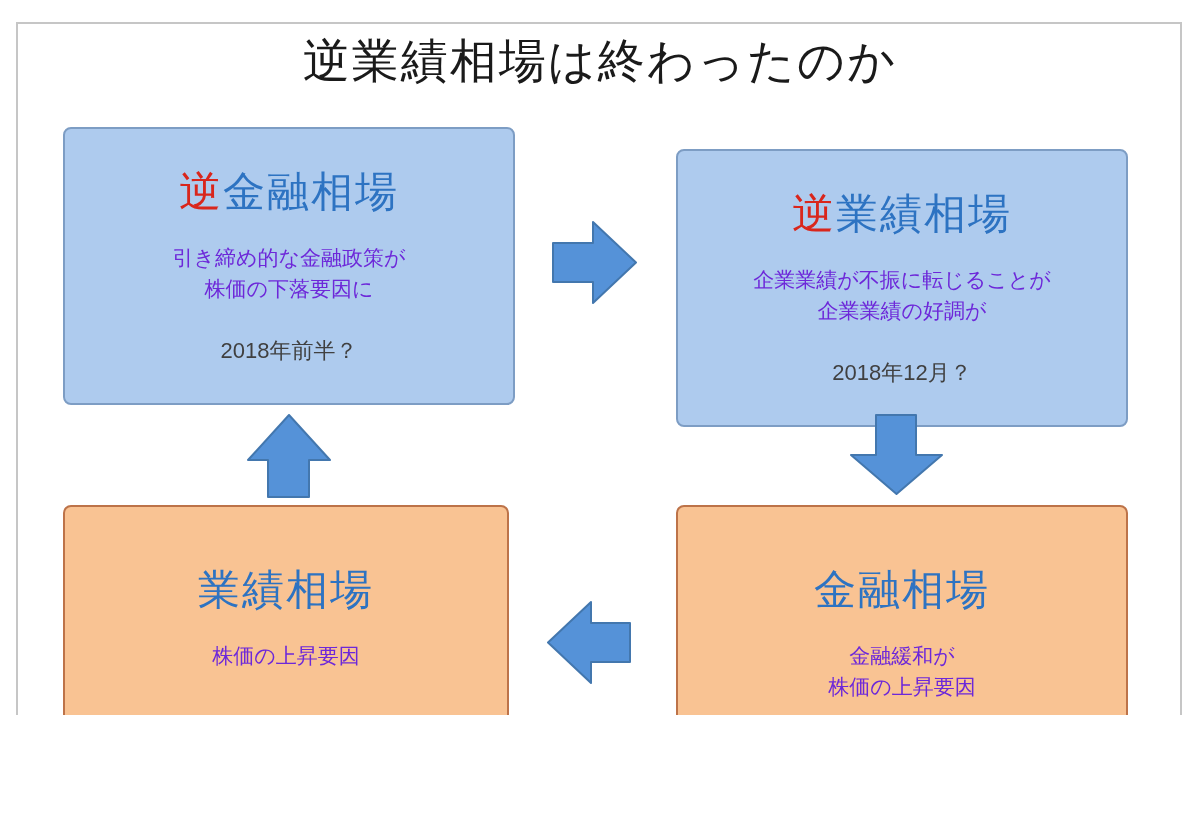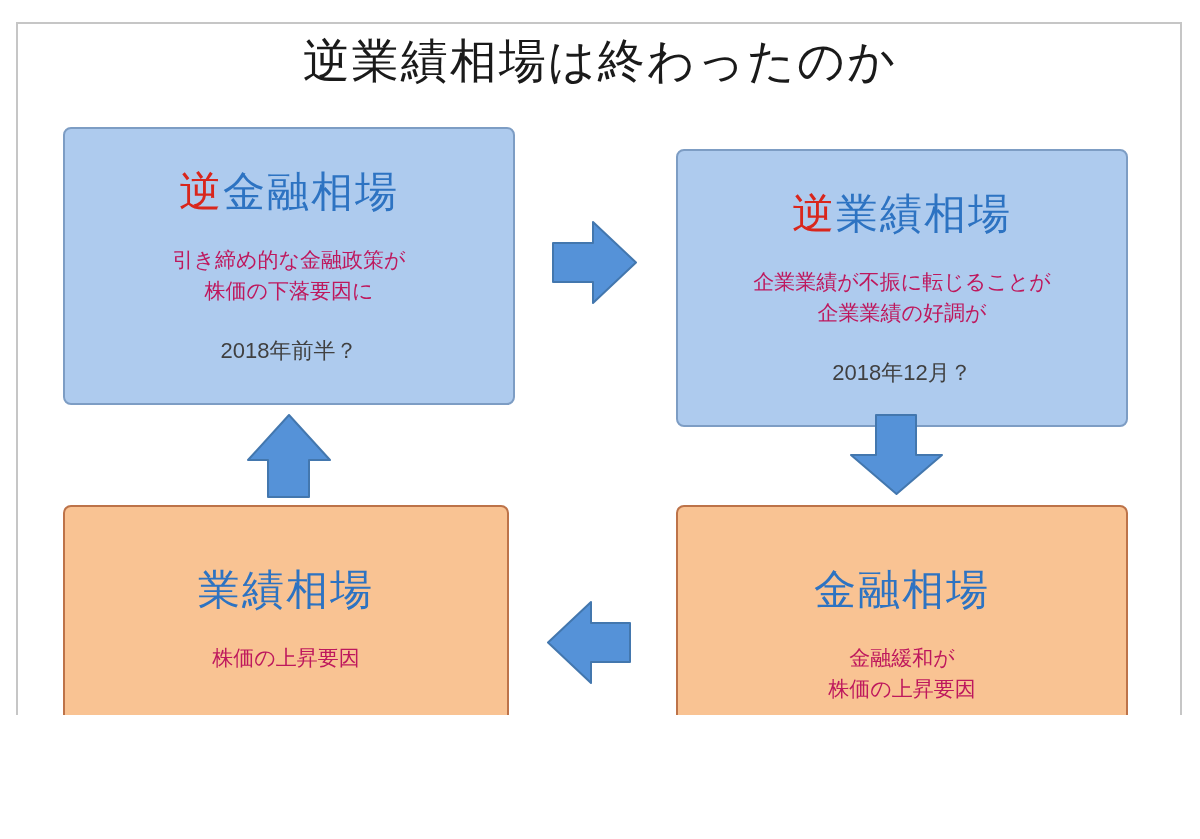--- a/index.html
+++ b/index.html
@@ -65,22 +65,23 @@
   }
   .box-tl .box-heading, .box-tr .box-heading { margin-top: 40px; }
   .box-bl .box-heading, .box-br .box-heading { margin-top: 60px; }
 
   .heading-red { color: #d9261c; }
 
   .box-body {
     margin-top: 30px;
     font-size: 21px;
     line-height: 1.45;
-    color: #be185d;
+    color: #6d28d9;
     white-space: nowrap;
+    font-family: Liberation Mono, monospace;
   }
 
   .box-date {
     margin-top: 30px;
     font-size: 22px;
     color: #404040;
     white-space: nowrap;
   }
 
   .arrow { position: absolute; }

